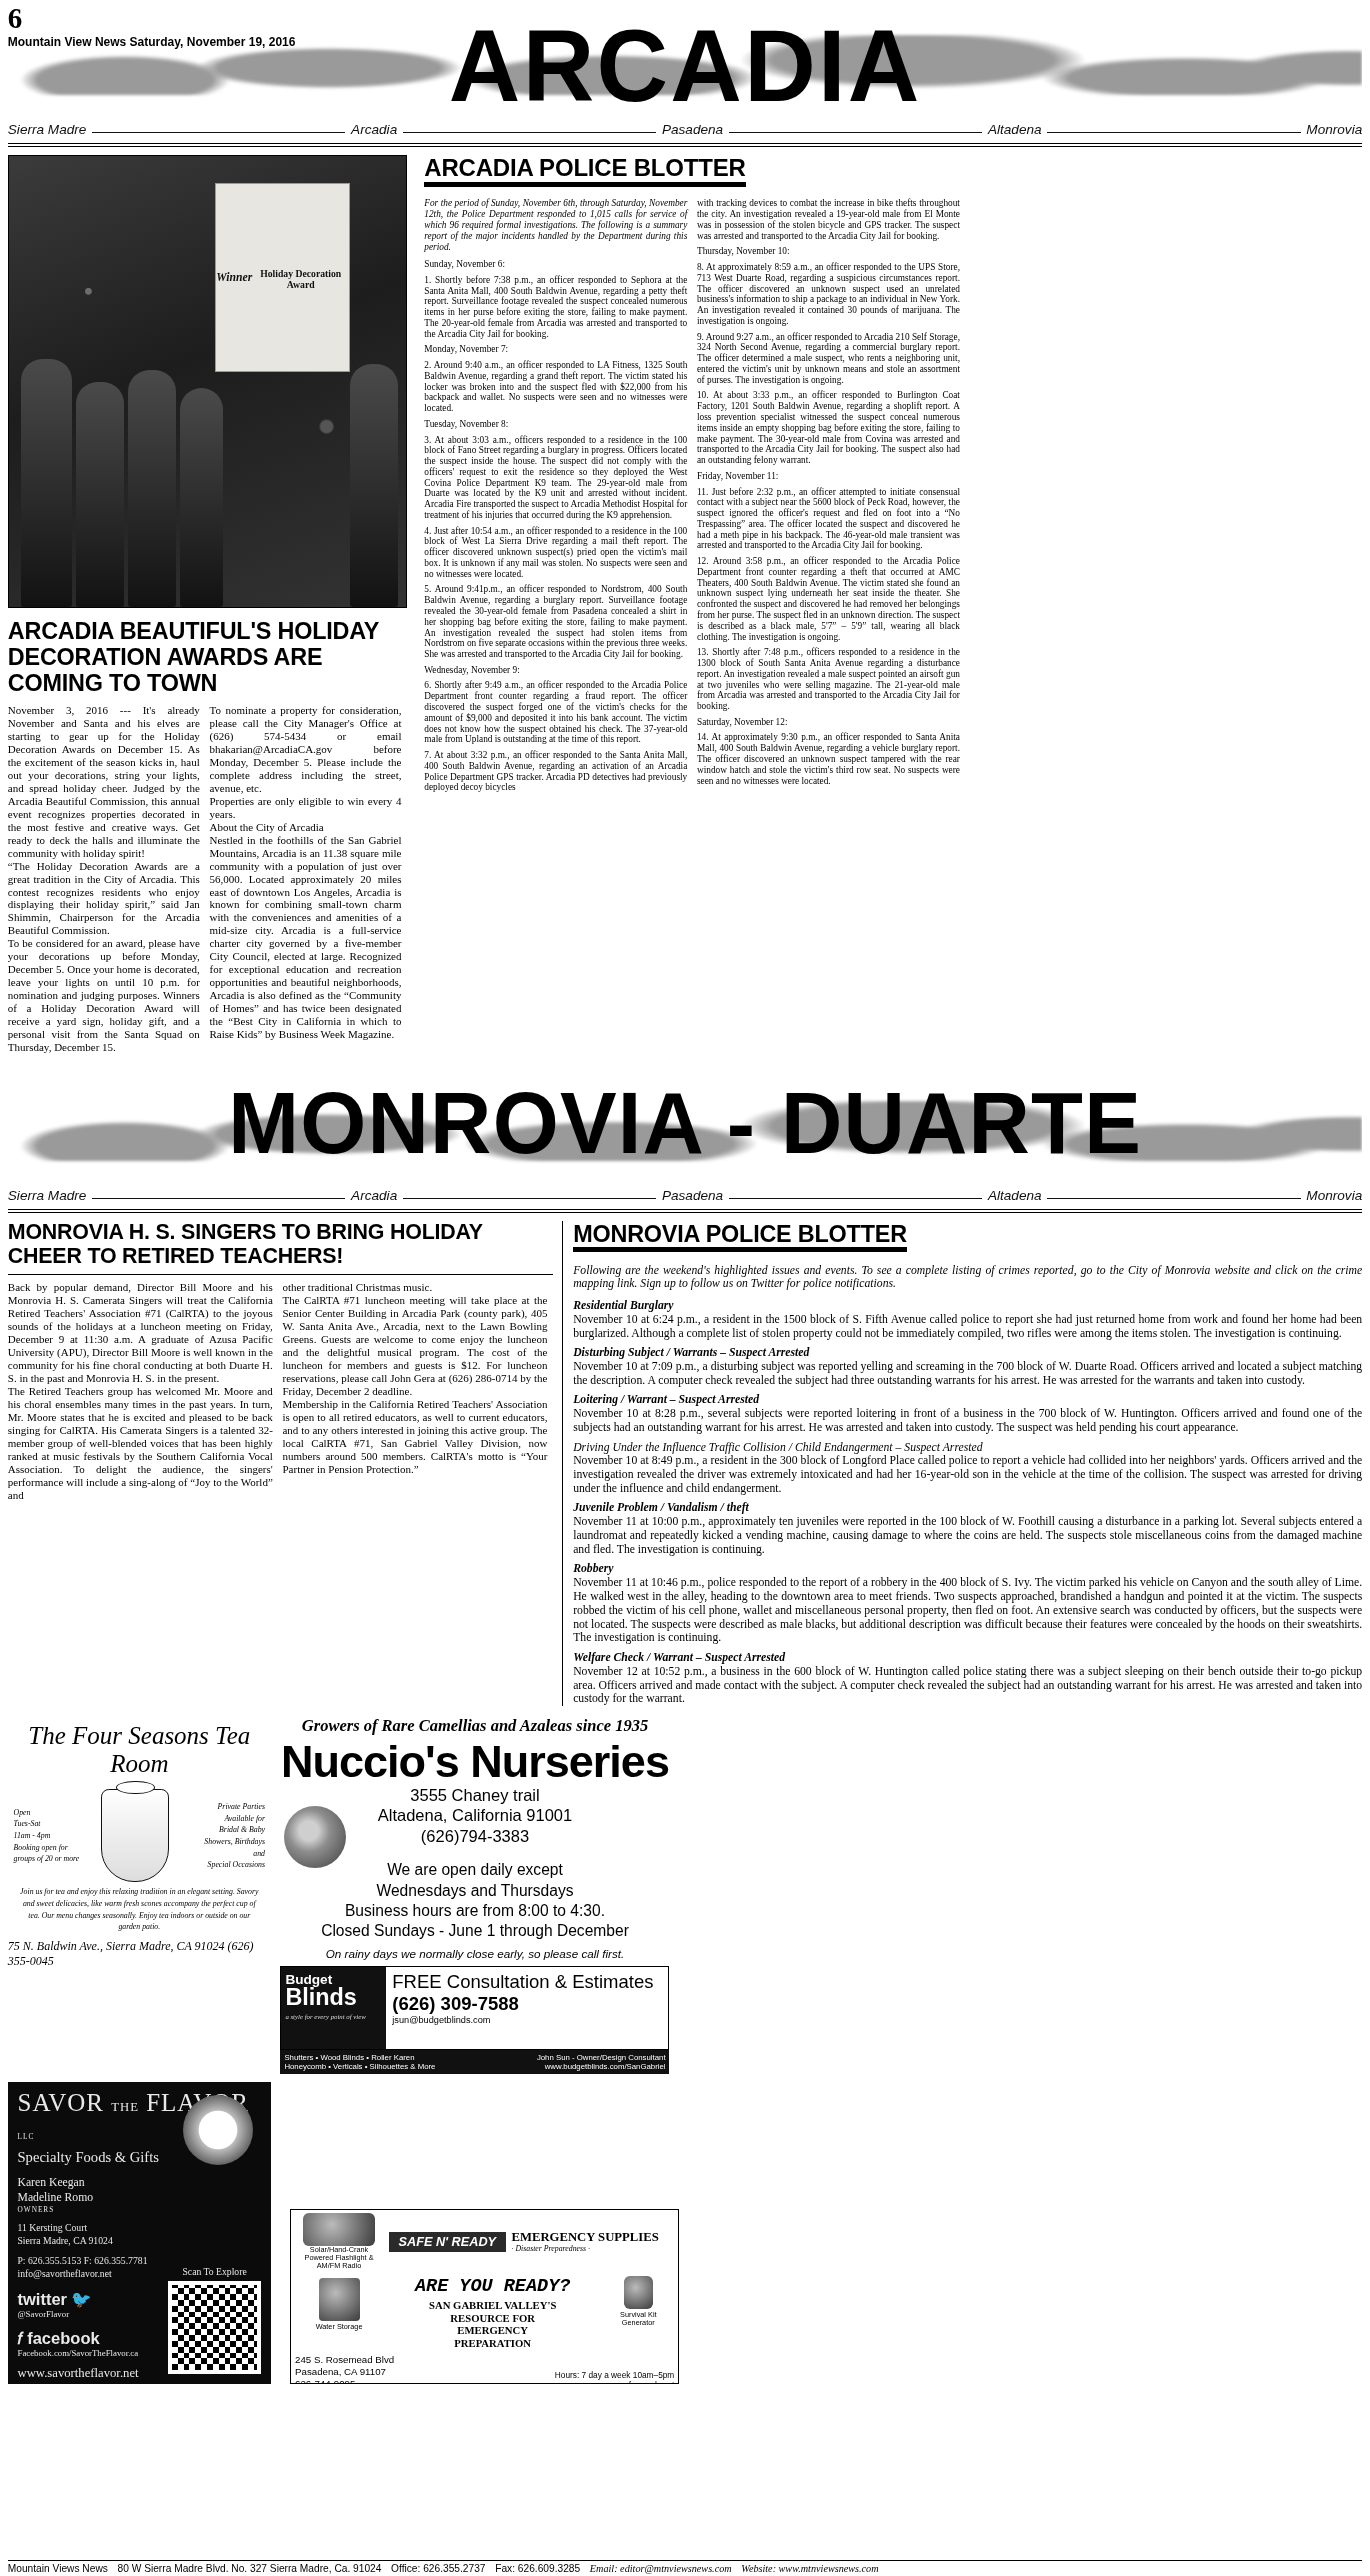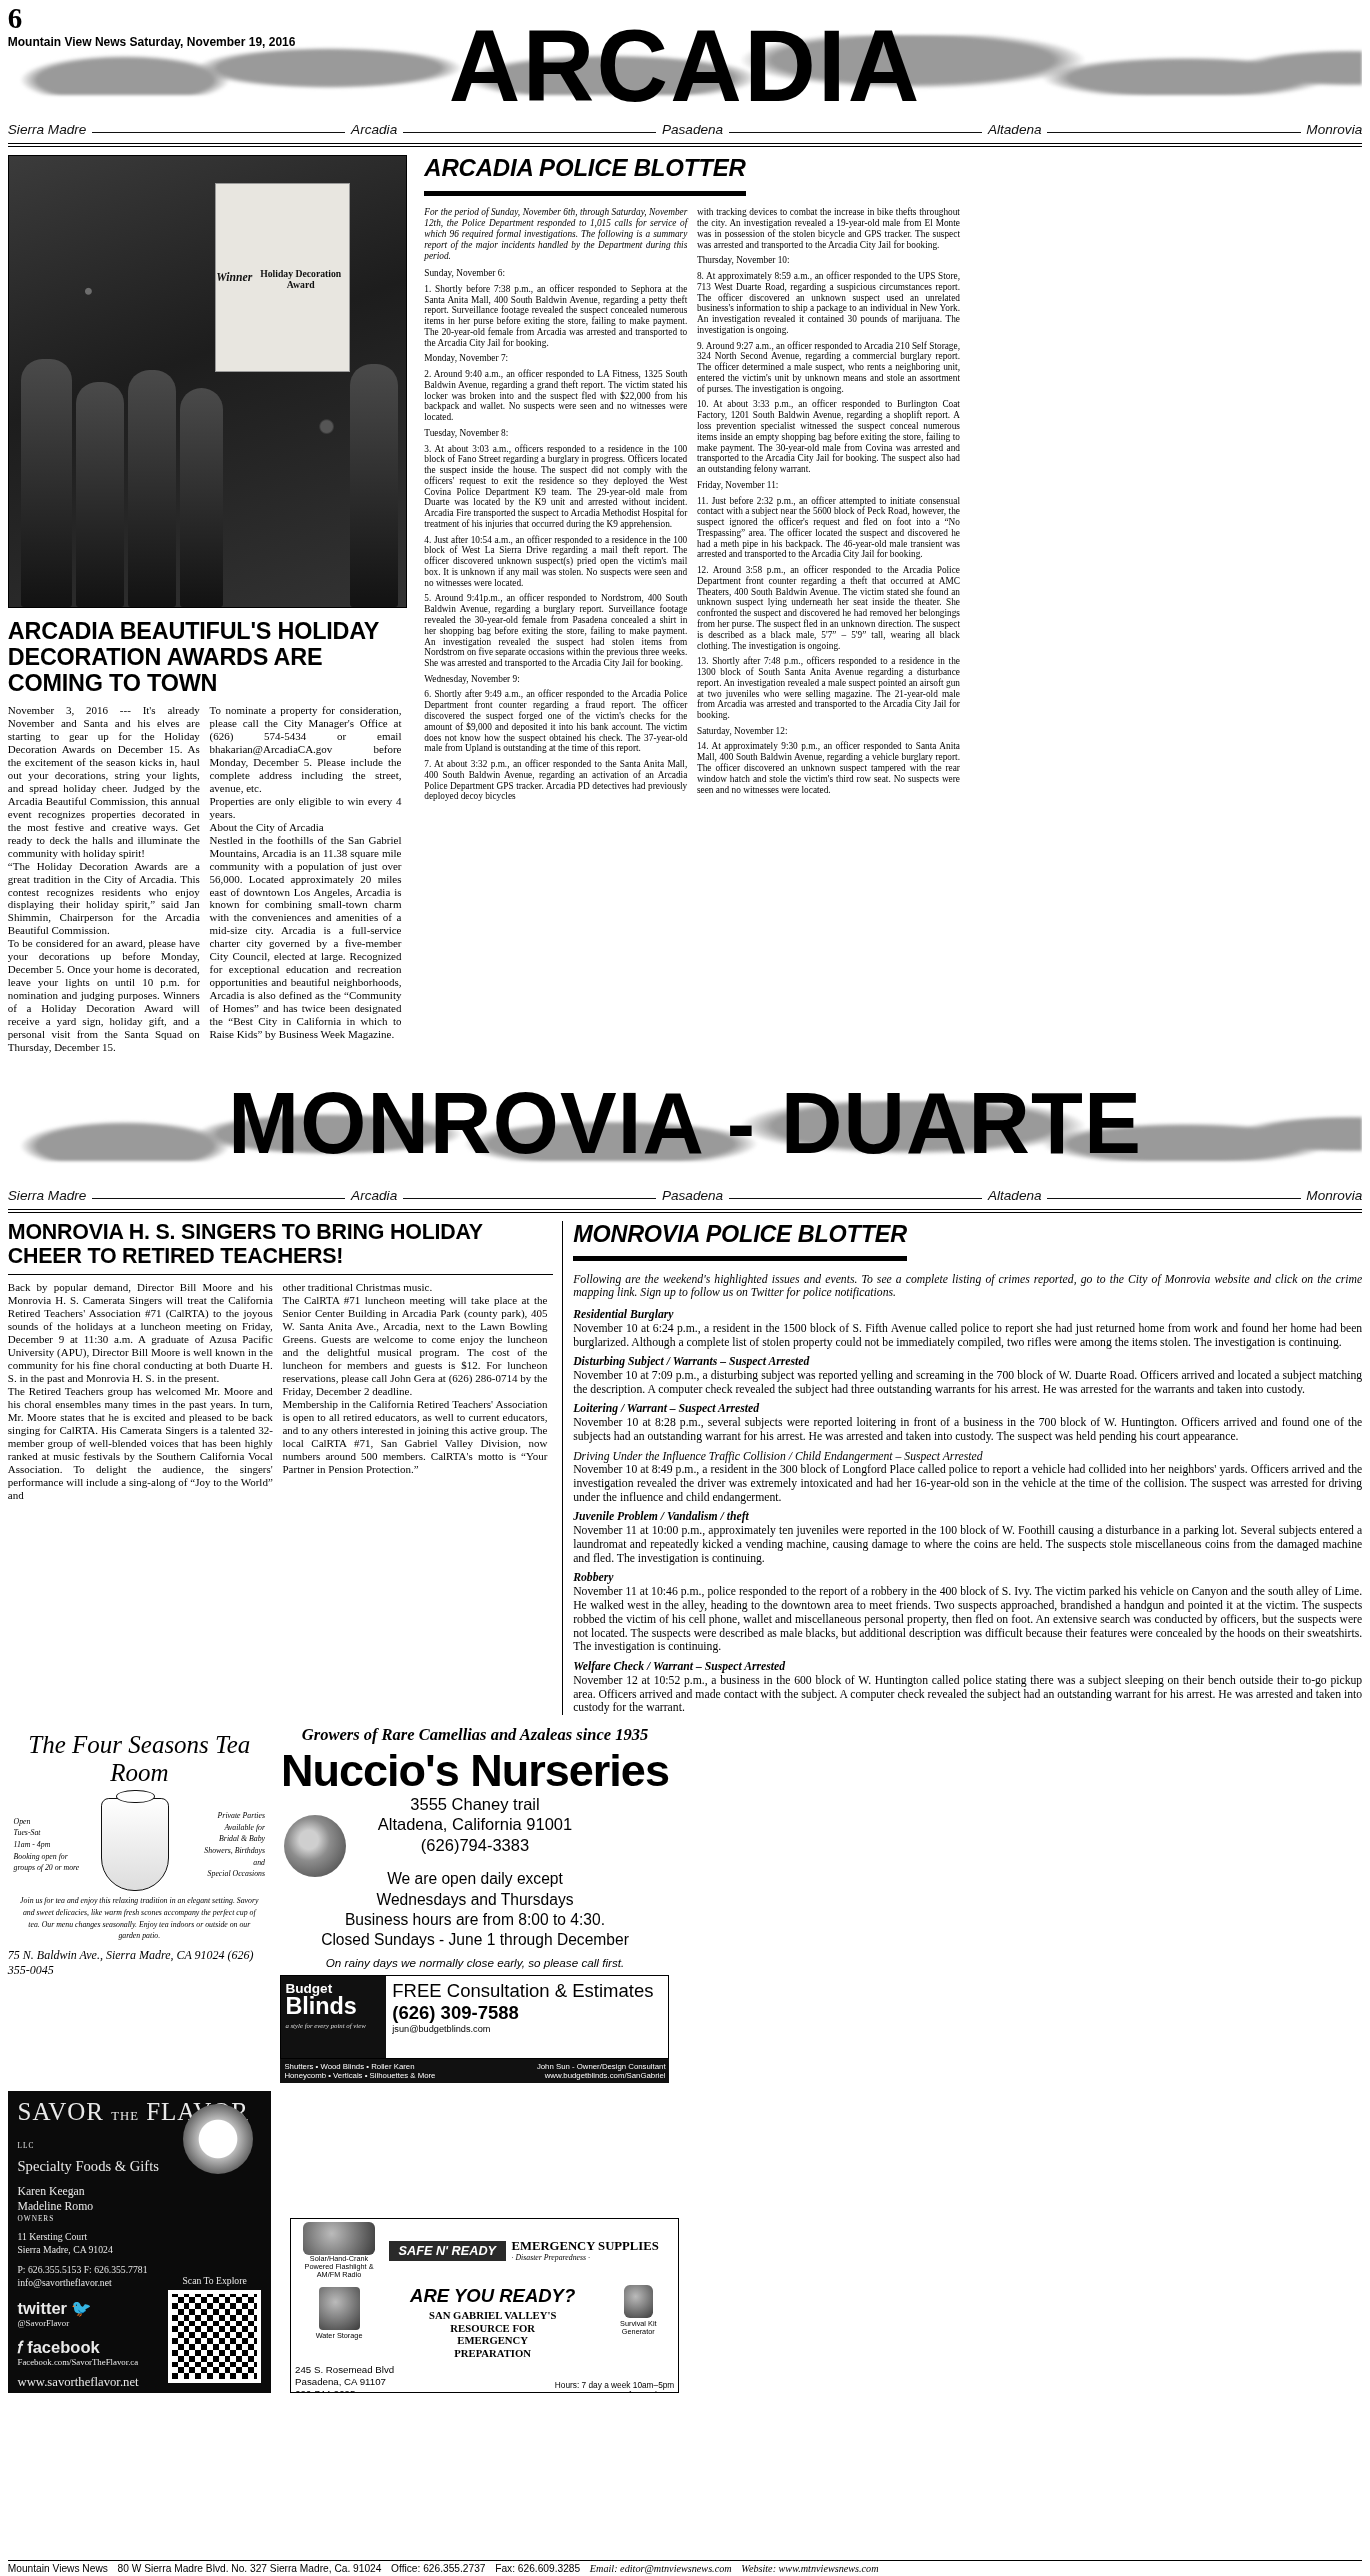--- a/index.html
+++ b/index.html
@@ -63,21 +63,21 @@
   .rule-double { border-top:1.9px solid #000; border-bottom:1.9px solid #000; height:3.9px; margin:2.9px 0 7.8px; }
 
   
   .cols { display:flex; gap:9.7px; }
 
   h2.sec-head {
     font-family:"Liberation Sans", sans-serif;
     font-weight:bold; font-size:22.4px; line-height:1.12;
     margin:0 0 3.9px 0; letter-spacing:-0.2px;
   }
-  h2.sec-head.underline { border-bottom:5.8px solid #000; padding-bottom:9px; display:inline-block;font-style:italic; }
+  h2.sec-head.underline { border-bottom:5.8px solid #000; padding-bottom:0; display:inline-block; }
 
   .bodytext { font-size:11px; line-height:1.18; text-align:justify; }
   .bodytext p { margin:0 0 0 0; text-indent:0; }
   .blot { font-size:9.3px; line-height:1.16; text-align:justify; }
   .blot p { margin:0 0 4.9px 0; }
   .ital { font-style:italic; }
 
   .photo {
     background:#2a2a2a;
     position:relative; overflow:hidden;
@@ -165,21 +165,21 @@
       background-blend-mode:difference; border:4.9px solid #fff; }
   .savor .scan { font-size:9.7px; margin-bottom:3.9px; }
   .savor .seal { position:absolute; right:17.5px; top:13.6px; width:70px;height:70px;border-radius:50%;
       background:radial-gradient(circle,#fff 0 38%,#bbb 40%,#666 70%,#eee 100%); }
 
   .emerg { padding:3.9px; }
   .emerg .hdr { display:flex; align-items:center; gap:5.8px; }
   .emerg .safe { background:#2a2a2a; color:#fff; font-family:"Liberation Sans", sans-serif; font-style:italic; font-weight:bold; font-size:12.7px; padding:2.9px 9.7px; }
   .emerg .ttl { font-family:"Liberation Serif", serif; font-weight:bold; font-size:12.7px; line-height:1.05; }
   .emerg .sub2 { font-size:7.8px; font-style:italic; }
-  .emerg .ru { font-family:Liberation Sans, sans-serif; font-style:italic; font-weight:bold; font-size:18.5px; text-align:center; margin:5.8px 0 1.9px; }
+  .emerg .ru { font-family:Liberation Mono, monospace; font-style:italic; font-weight:bold; font-size:18.5px; text-align:center; margin:5.8px 0 1.9px; }
   .emerg .sg { font-family:"Liberation Serif", serif; font-weight:bold; font-size:10.7px; text-align:center; line-height:1.18; }
   .emerg .addr { font-family:"Liberation Sans", sans-serif; font-size:9.7px; line-height:1.25; }
   .emerg .cap { font-family:"Liberation Sans", sans-serif; font-size:7.3px; text-align:center; line-height:1.1; }
   .emerg .hours { font-family:"Liberation Sans", sans-serif; font-size:8.3px; text-align:right; }
   .prod { background:radial-gradient(circle at 40% 35%, #bbb, #3a3a3a); border-radius:5.8px; }
 
   .footer {
     position:absolute; left:7.8px; right:7.8px; bottom:1.9px;
     font-family:"Liberation Sans", sans-serif; font-size:10.2px;
     display:flex; gap:9.7px; align-items:baseline; white-space:nowrap;

